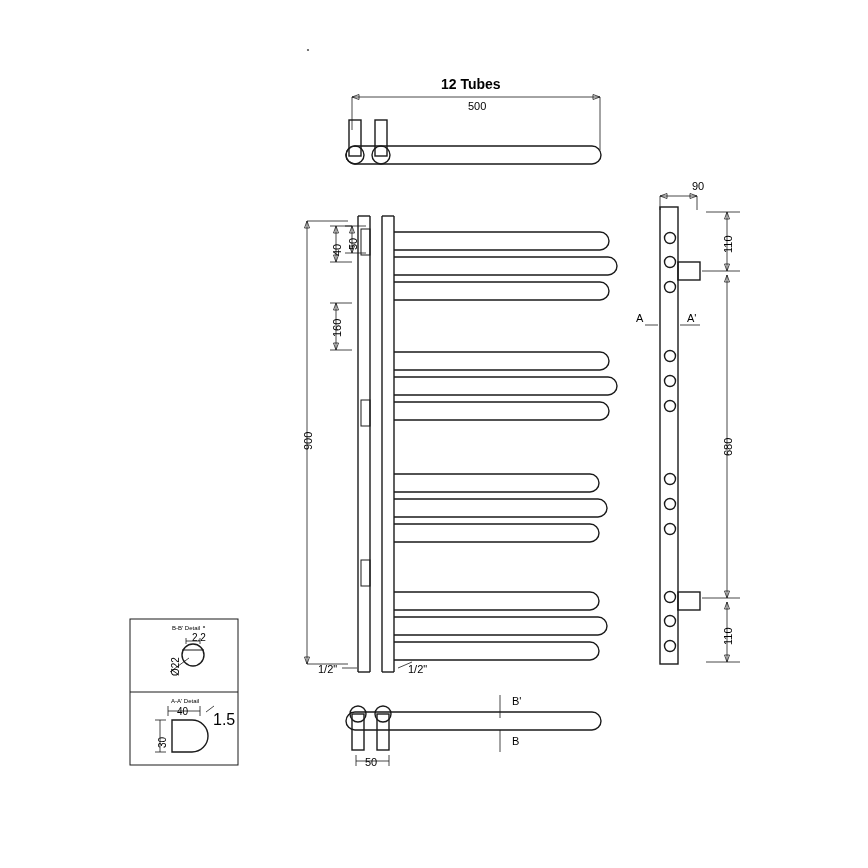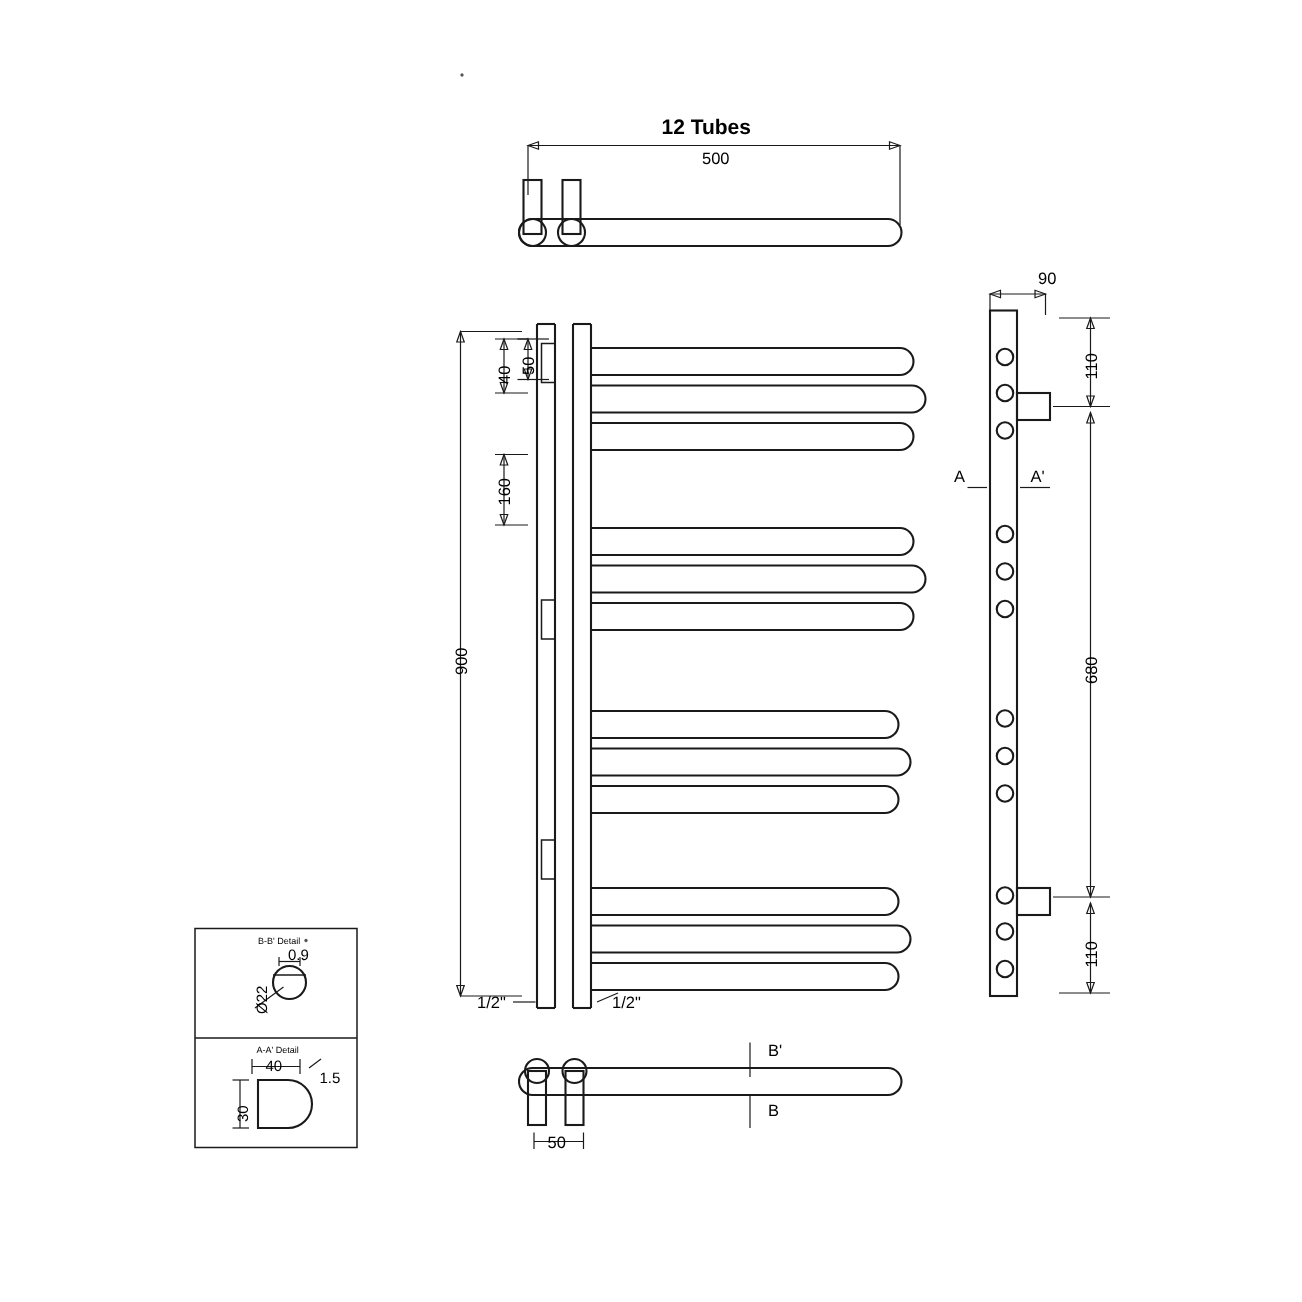--- a/index.html
+++ b/index.html
@@ -220,21 +220,21 @@
   <div class="lbl vert" style="left:723px; top:456px;">680</div>
   <div class="lbl vert" style="left:723px; top:645px;">110</div>
   <div class="lbl" style="left:636px; top:313px;">A</div>
   <div class="lbl" style="left:687px; top:313px;">A'</div>
 
   <div class="lbl" style="left:365px; top:757px;">50</div>
   <div class="lbl" style="left:512px; top:696px;">B'</div>
   <div class="lbl" style="left:512px; top:736px;">B</div>
 
   <div class="tiny" style="left:172px; top:625px;">B-B' Detail</div>
-  <div class="lbl" style="left:192px; top:632px; font-size:10px;">0.9</div>
+  <div class="lbl" style="left:192px; top:632px; font-size:10px;">2.2</div>
   <div class="lbl vert" style="left:170px; top:676px; font-size:10px;">Ø22</div>
 
   <div class="tiny" style="left:171px; top:698px;">A-A' Detail</div>
   <div class="lbl" style="left:177px; top:706px; font-size:10px;">40</div>
-  <div class="lbl" style="left:213px; top:714px; font-size:10px;">1.5</div>
+  <div class="lbl" style="left:213px; top:714px; font-size:16px;">1.5</div>
   <div class="lbl vert" style="left:157px; top:748px; font-size:10px;">30</div>
 
 </div>
 
 </body></html>

